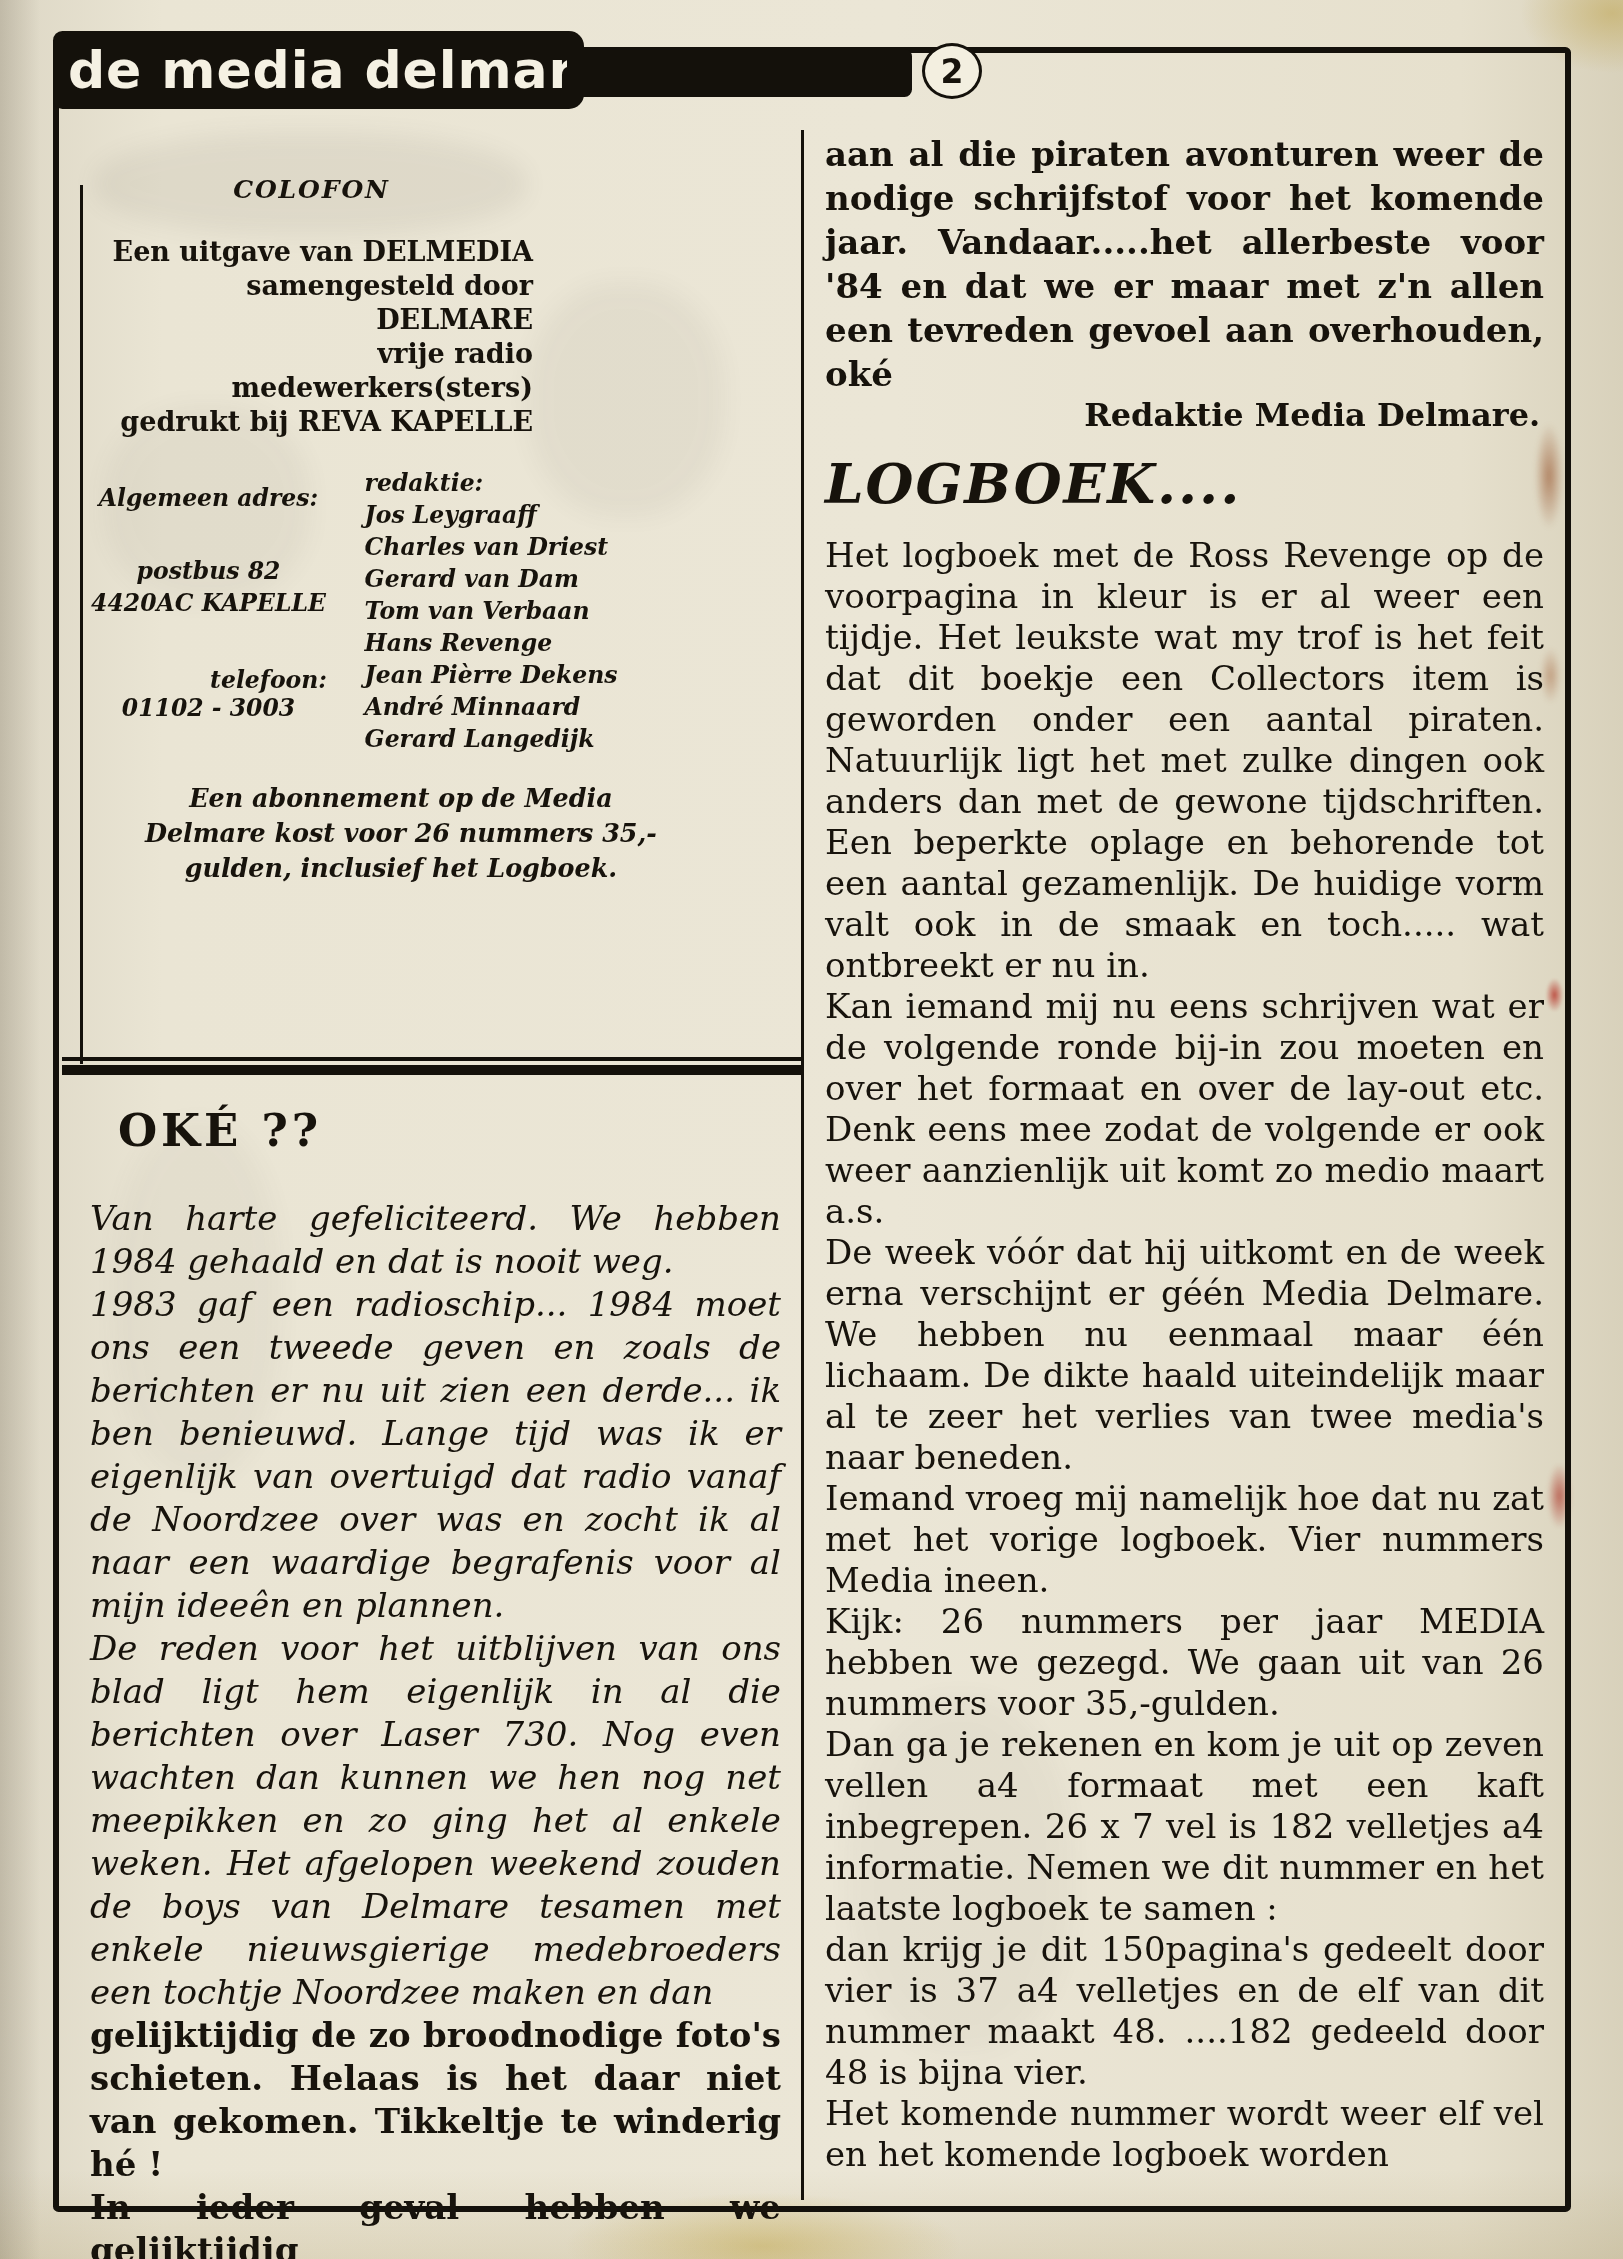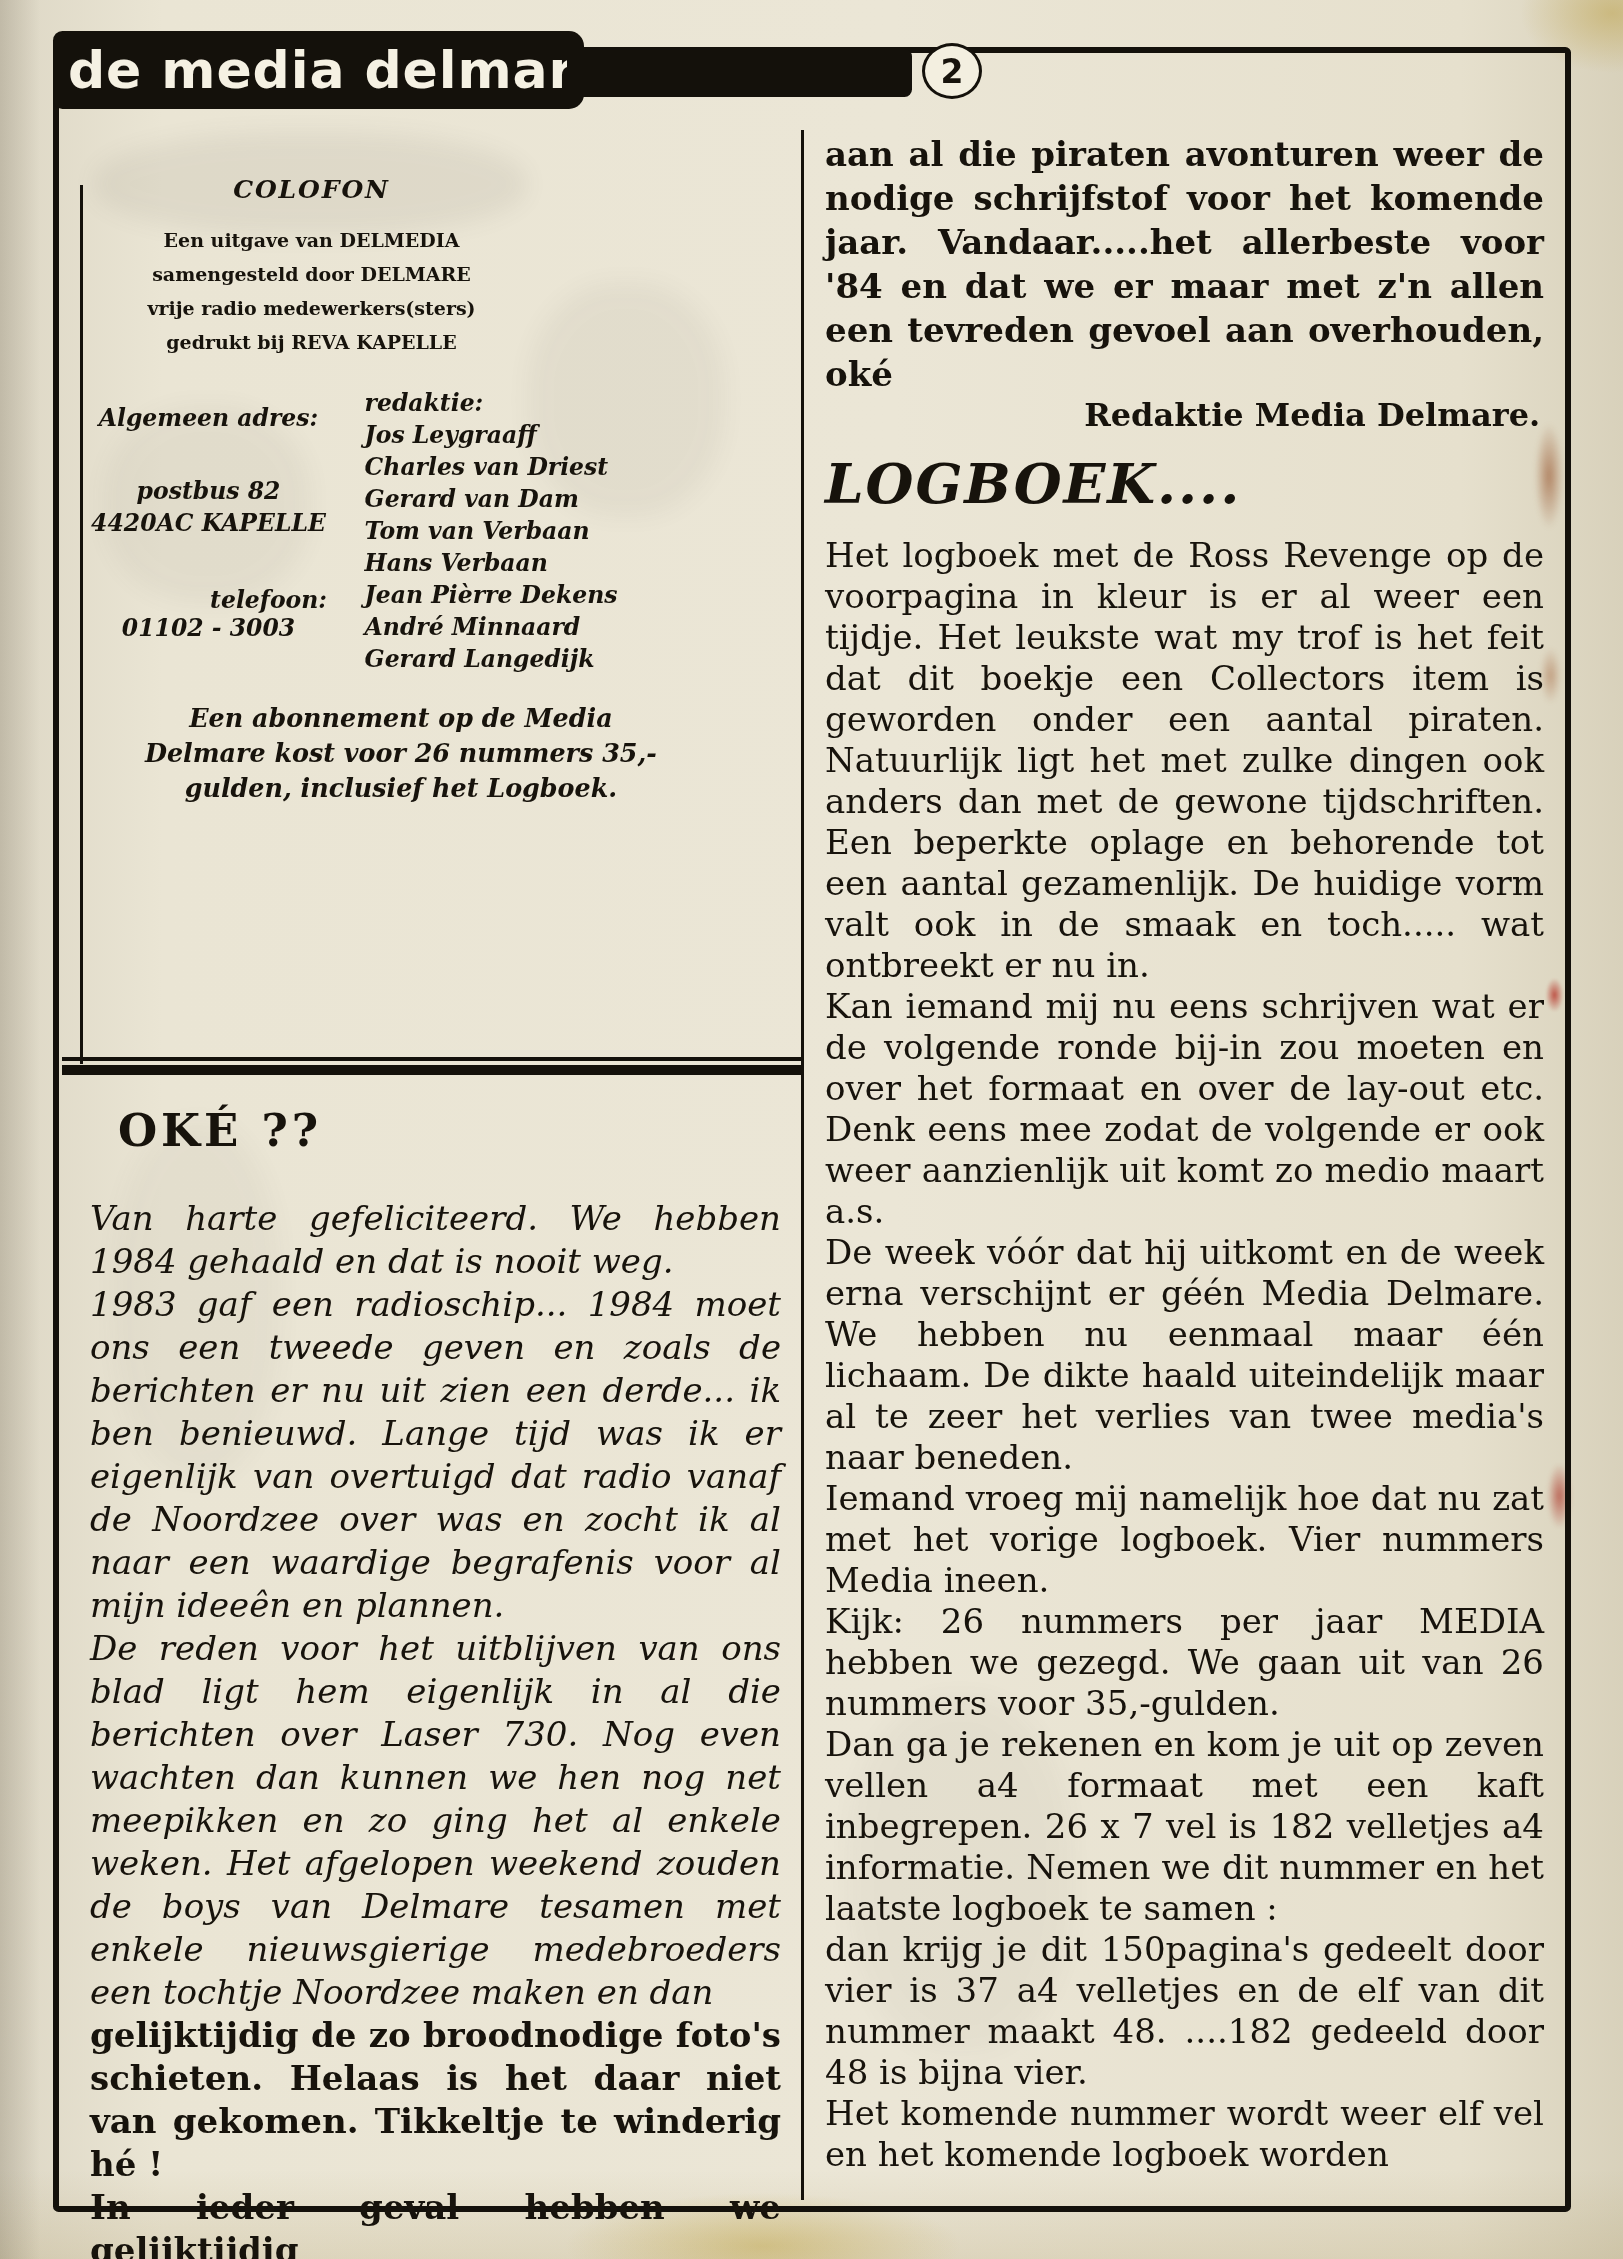--- a/index.html
+++ b/index.html
@@ -31,21 +31,21 @@
   .masthead-ext { position:absolute; left:567px; top:49px; width:345px; height:48px;
     background:#14110b; border-radius:0 7.5px 7.5px 0; }
   .page-badge { position:absolute; left:922px; top:43px; width:60px; height:56px;
     background:#f3efe0; border:3.8px solid #14110b; border-radius:50%;
     display:flex; align-items:center; justify-content:center;
     font-family:"DejaVu Sans","Liberation Sans",sans-serif; font-weight:bold; font-size:33px; }
   
   .left-col { position:absolute; left:90px; top:175px; width:691px; }
   .colofon-title { width:443px; text-align:center; font-size:25px; font-weight:bold;
     font-style:italic; letter-spacing:1.9px; }
-  .publisher { width:443px; margin-top:19px; text-align:center; font-size:19px; font-weight:bold;
+  .publisher { width:443px; margin-top:31px; text-align:right; font-size:27px; font-weight:bold;
     line-height:34px; white-space:pre-line; }
   .colofon-grid { display:grid; grid-template-columns:237px 1fr; margin-top:28px;
     font-style:italic; font-weight:bold; font-size:23.5px;gap:32px; }
   .cg-left { text-align:center; }
   .cg-left .addr-label { margin-top:17px; }
   .cg-left .addr { margin-top:43px; line-height:32px; white-space:pre-line; }
   .cg-left .tel-label { margin-top:47px;text-align:right; }
   .cg-left .tel { margin-top:0; }
   .cg-right { padding-left:5.6px; line-height:32px; }
   .shortwave { width:674px; margin-top:38px; text-align:center; font-weight:bold;
@@ -128,21 +128,21 @@
 4420AC KAPELLE</div>
         <div class="tel-label">telefoon:</div>
         <div class="tel">01102 - 3003</div>
       </div>
       <div class="cg-right">
         <div>redaktie:</div>
         <div>Jos Leygraaff</div>
         <div>Charles van Driest</div>
         <div>Gerard van Dam</div>
         <div>Tom van Verbaan</div>
-        <div>Hans Verbaan</div>
+        <div>Hans Revenge</div>
         <div>Jean Pièrre Dekens</div>
         <div>André Minnaard</div>
         <div>Gerard Langedijk</div>
       </div>
     </div>
 
     <div class="subscription">Een abonnement op de Media
 Delmare kost voor 26 nummers 35,-
 gulden, inclusief het Logboek.</div>
   </div>

